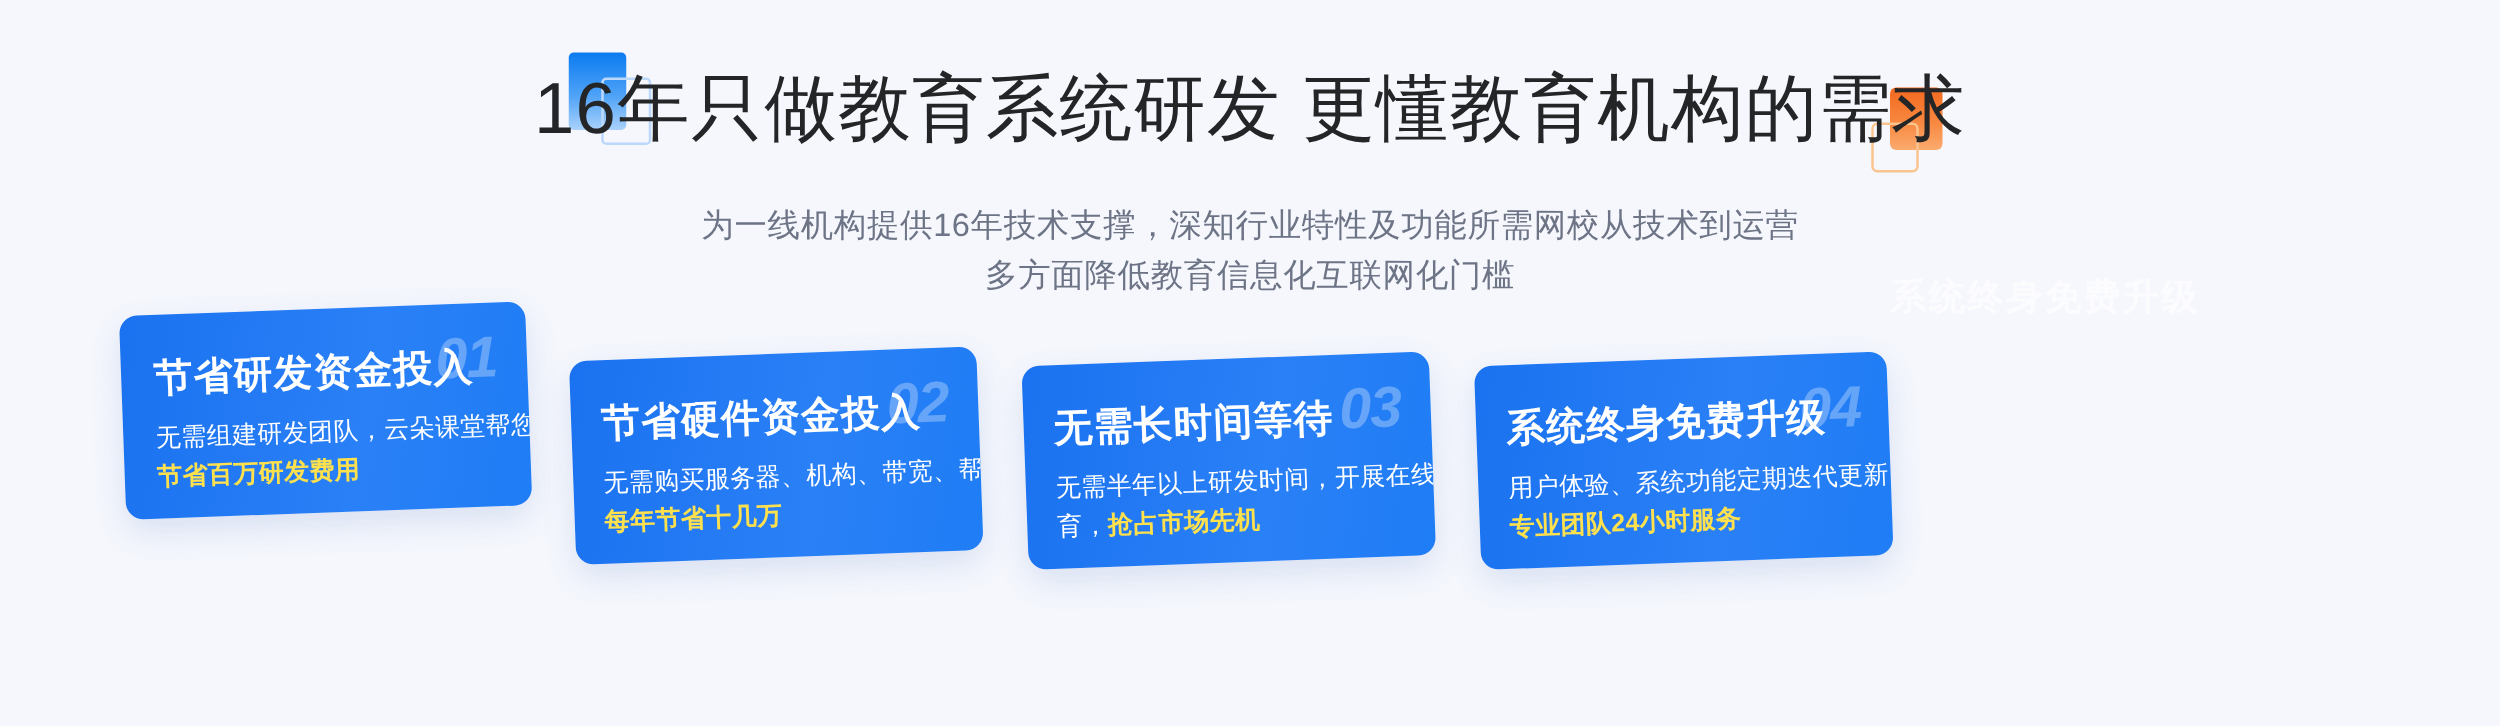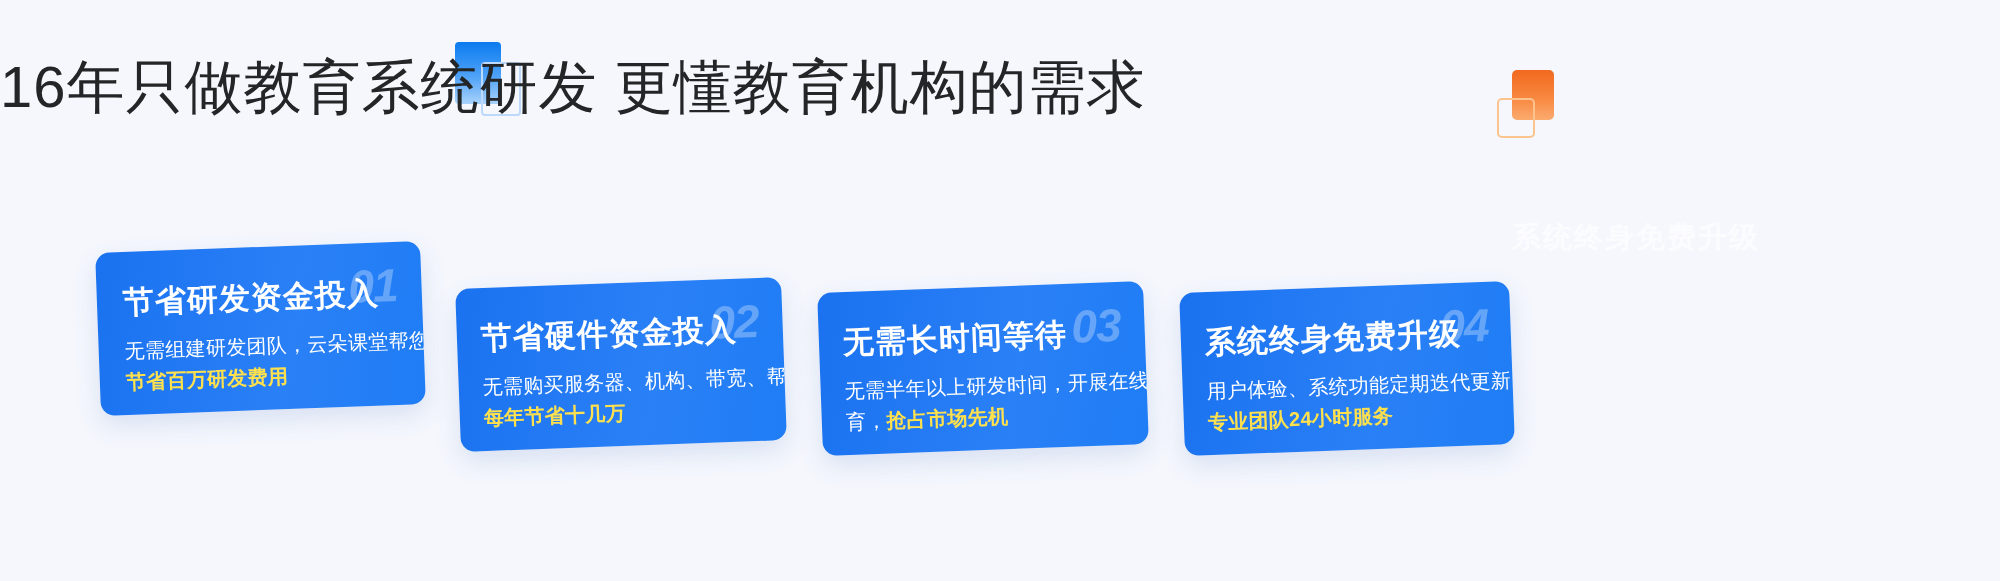--- a/index.html
+++ b/index.html
@@ -27,21 +27,21 @@
     background:linear-gradient(180deg,#f2691f 0%,#f8873f 55%,#fbab6f 100%);
   }
   .sq-orange-outline{
     position:absolute; left:1497px; top:98px; width:38px; height:40px;
     border:2px solid #fbc48f; border-radius:5px; background:transparent;
   }
 
   
   .headline{
     position:absolute; left:0; top:48px; width:2000px;
-    text-align:left;
+    text-align:center;
     font-size:58px; line-height:78px; font-weight:400;
     color:#232527; letter-spacing:1px; white-space:nowrap;
   }
   .subtitle{
     position:absolute; left:0; top:160px; width:2000px;
     text-align:center; color:#6d7486;
     font-size:26px; line-height:40px; letter-spacing:.5px;
   }
   .subtitle div{ white-space:nowrap; }
 
@@ -120,20 +120,24 @@
 
 <div class="page">
 
   <div class="sq-blue-fill"></div>
   <div class="sq-blue-outline"></div>
   <div class="sq-orange-fill"></div>
   <div class="sq-orange-outline"></div>
 
   <h1 class="headline">16年只做教育系统研发 更懂教育机构的需求</h1>
 
+  <div class="subtitle">
+    <div>为一线机构提供16年技术支撑，深知行业特性及功能所需网校从技术到运营</div>
+    <div>多方面降低教育信息化互联网化门槛</div>
+  </div>
 
   <div class="watermark">系统终身免费升级</div>
 
   <div class="cards">
 
     <div class="card" id="card1">
       <div class="num">01</div>
       <div class="title">节省研发资金投入</div>
       <div class="desc">
         <span class="ln">无需组建研发团队，云朵课堂帮您</span>

